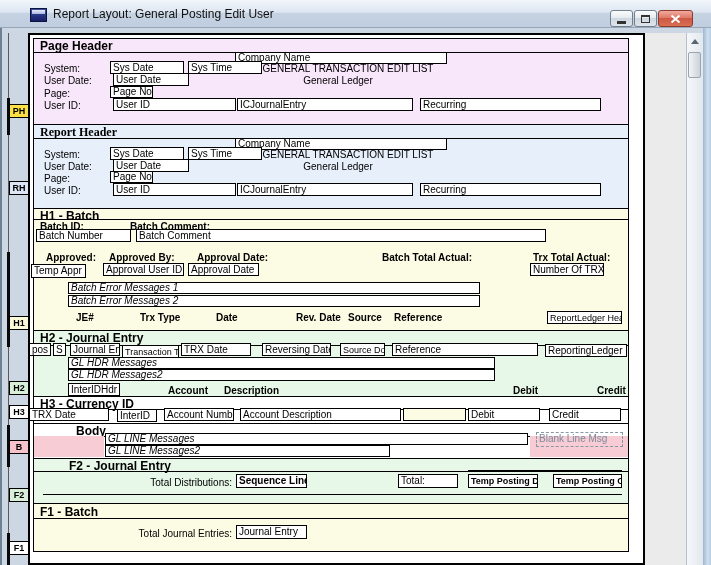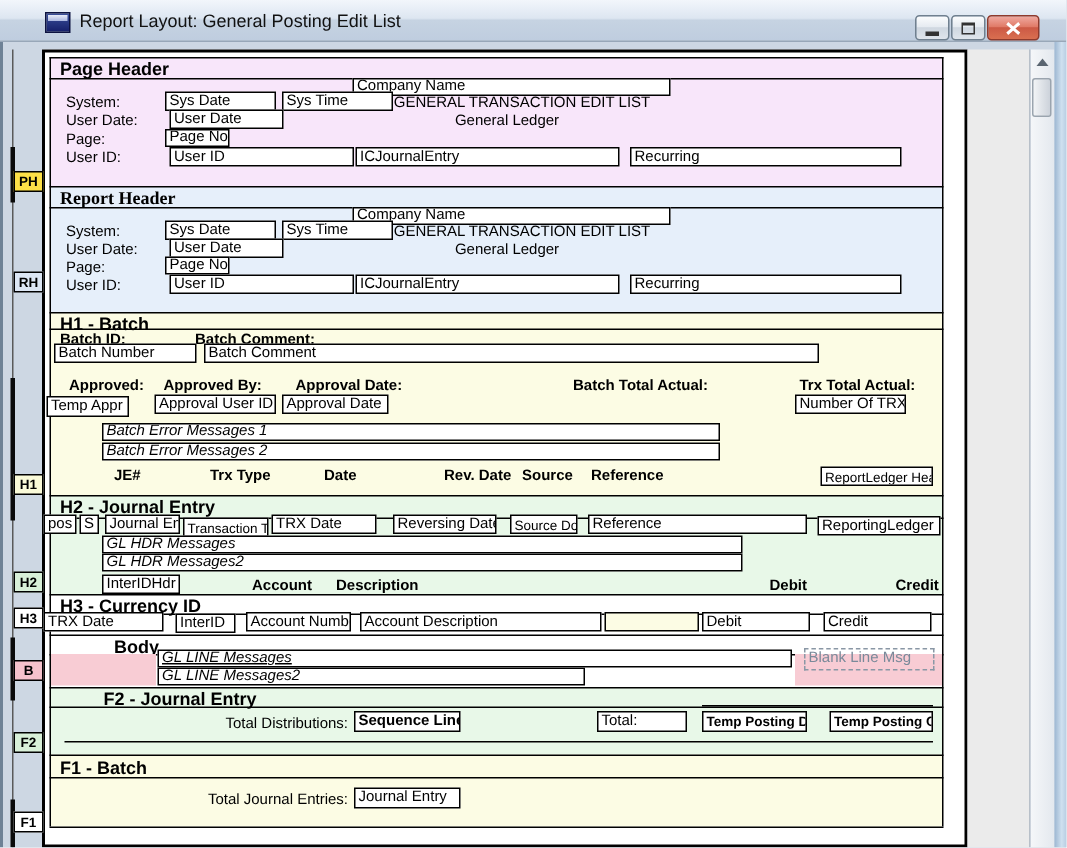--- a/index.html
+++ b/index.html
@@ -68,21 +68,21 @@
   .dashedbox { position:absolute; border:1px dashed #8a97a5; color:#7a8a9a; font-size:10px;
     line-height:12px; padding:0 2px; white-space:nowrap; overflow:hidden; }
 </style>
 </head>
 <body>
 
 <div class="window">
 
   <div class="titlebar">
     <div class="win-icon"></div>
-    <div class="title-text">Report Layout: General Posting Edit List</div>
+    <div class="title-text">Report Layout: General Posting Edit User</div>
     <div class="cap-btn min">
         <span class="glyph-min"></span>
       </div>
     <div class="cap-btn max">
         <span class="glyph-max"></span>
       </div>
     <div class="cap-btn close">
       <svg width="11" height="10" viewBox="0 0 11 10">
           <path d="M1.5 1.5 L9.5 8.5 M9.5 1.5 L1.5 8.5" stroke="#ffffff" stroke-width="2"></path>
         </svg>
@@ -206,40 +206,40 @@
   <div class="box" style="left:164px;top:408px;width:70px;height:13px;">Account Number</div>
   <div class="box" style="left:240px;top:408px;width:161px;height:13px;">Account Description</div>
   <div class="box" style="left:403px;top:408px;width:63px;height:13px;background:#fcfce4;"></div>
   <div class="box" style="left:468px;top:408px;width:72px;height:13px;">Debit</div>
   <div class="box" style="left:549px;top:408px;width:72px;height:13px;">Credit</div>
 
   <div class="sect-title" style="left:40px;top:424px;padding-left:36px;">Body</div>
   <div class="hline" style="left:33px;top:436px;width:596px;"></div>
   <div class="pinkblk" style="left:34px;top:436px;width:70px;height:21px;"></div>
   <div class="pinkblk" style="left:530px;top:436px;width:98px;height:21px;"></div>
-  <div class="box it" style="left:105px;top:433px;width:423px;height:12px;line-height:10px;text-decoration:underline;">GL LINE Messages</div>
+  <div class="box it" style="left:105px;top:433px;width:423px;height:12px;line-height:10px;">GL LINE Messages</div>
   <div class="box it" style="left:105px;top:445px;width:285px;height:12px;line-height:10px;">GL LINE Messages2</div>
   <div class="dashedbox" style="left:536px;top:432px;width:87px;height:15px;">Blank Line Msg</div>
 
   <div class="sect-title" style="left:40px;top:459px;padding-left:29px;">F2 - Journal Entry</div>
   <div class="hline" style="left:33px;top:471px;width:596px;"></div>
   <div class="lbl r" style="left:132px;top:477px;width:100px;">Total Distributions:</div>
   <div class="box b" style="left:236px;top:474px;width:71px;height:14px;">Sequence Line</div>
   <div class="box" style="left:398px;top:474px;width:60px;height:14px;">Total:</div>
   <div class="hline" style="left:468px;top:470px;width:154px;"></div>
   <div class="box b" style="left:468px;top:474px;width:70px;height:14px;font-size:9px;">Temp Posting Deb</div>
   <div class="box b" style="left:553px;top:474px;width:69px;height:14px;font-size:9px;">Temp Posting Cre</div>
   <div class="hline" style="left:43px;top:494px;width:579px;"></div>
 
   <div class="sect-title" style="left:40px;top:505px;">F1 - Batch</div>
   <div class="hline" style="left:33px;top:518px;width:596px;"></div>
   <div class="lbl r" style="left:128px;top:528px;width:104px;">Total Journal Entries:</div>
   <div class="box" style="left:236px;top:525px;width:71px;height:14px;">Journal Entry</div>
 
-  <div class="mlabel" style="top:114px;background:#fde047;">PH</div>
+  <div class="mlabel" style="top:104px;background:#fde047;">PH</div>
   <div class="mlabel" style="top:181px;background:#dce6f4;">RH</div>
   <div class="mlabel" style="top:316px;background:#fafad8;">H1</div>
   <div class="mlabel" style="top:381px;background:#d8f0d8;">H2</div>
   <div class="mlabel" style="top:405px;background:#ffffff;">H3</div>
   <div class="mlabel" style="top:440px;background:#f6c2cc;">B</div>
   <div class="mlabel" style="top:488px;background:#d8f0d8;">F2</div>
   <div class="mlabel" style="top:541px;background:#ffffff;">F1</div>
 
   <div class="sb-track"></div>
   <div class="sb-up">

